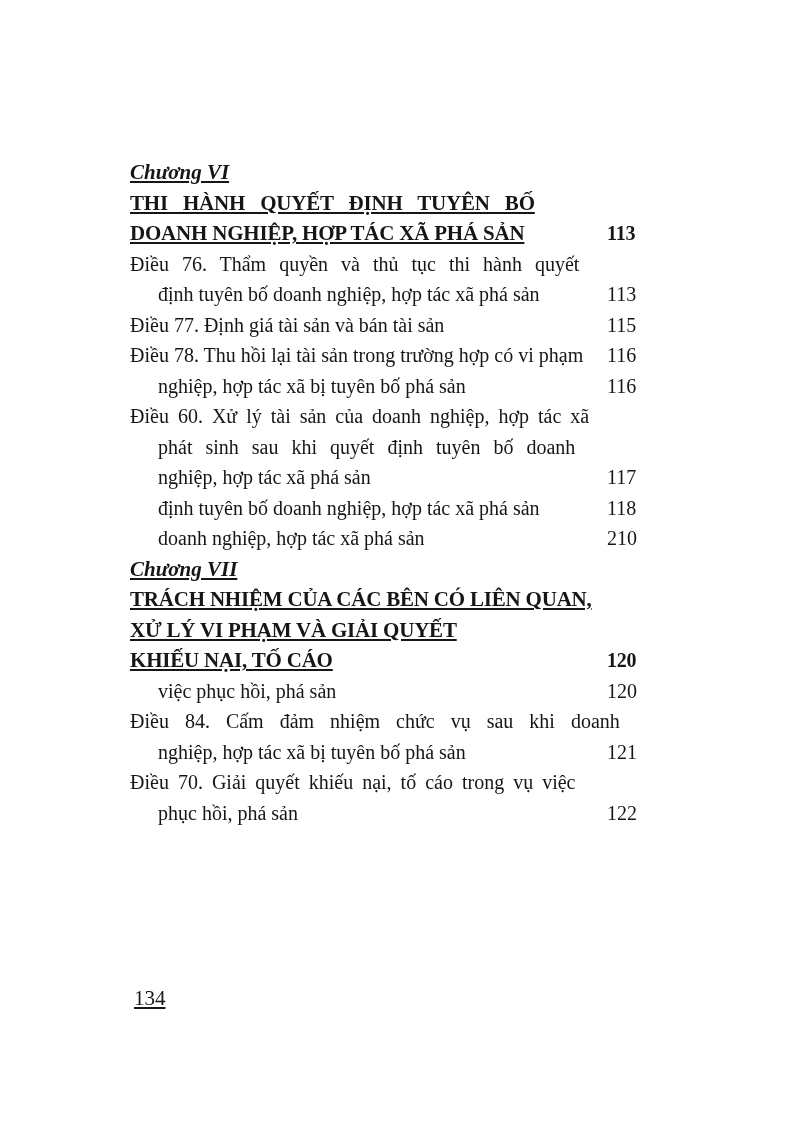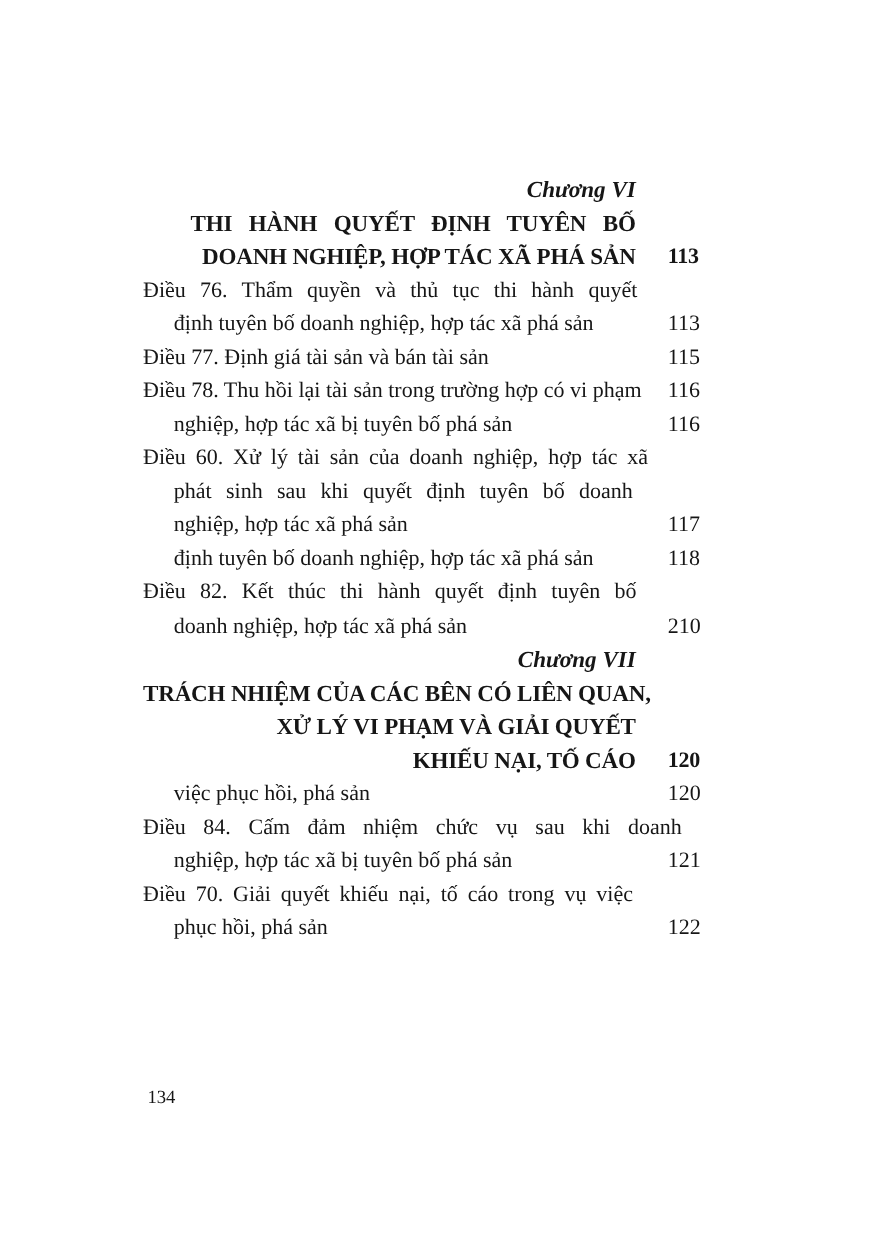--- a/index.html
+++ b/index.html
@@ -16,37 +16,37 @@
   .line {
     position:relative;
     height:30.5px; line-height:30.5px;
     font-size:20px;
     width:537px;
     white-space:nowrap;
   }
   .line .txt { display:inline-block; width:448px; vertical-align:top; }
   
   .c { }
-  .c .txt { width:448px; text-align:right; }
+  .c .txt { width:448px; text-align:left;text-decoration:underline; }
   .lbl { font-weight:bold; font-style:italic; font-size:21px; }
   .ttl { font-weight:bold; font-size:21px; letter-spacing:-0.2px; }
   .tsp .txt { word-spacing:10px; }
   
   .ind .txt { padding-left:28px; width:420px; }
   .sp1 .txt { word-spacing:4px; }
   .sp2 .txt { word-spacing:8px; }
   .sp3 .txt { word-spacing:11px; }
   .pg {
     position:absolute; right:0; top:0;
     width:60px; text-align:left;
     font-size:20px; line-height:30.5px;
   }
   .footer-num {
     position:absolute; left:134px; top:984px;
-    font-size:17px; line-height:28px;
+    font-size:21px; line-height:28px;text-decoration:underline;
   }
 </style>
 </head>
 <body>
 
 <div class="page">
   <div class="toc">
 
     <div class="line c lbl"><span class="txt">Chương VI</span></div>
     <div class="line c ttl tsp"><span class="txt">THI HÀNH QUYẾT ĐỊNH TUYÊN BỐ</span></div>
@@ -60,21 +60,20 @@
     <div class="line"><span class="txt">Điều 78. Thu hồi lại tài sản trong trường hợp có vi phạm</span><span class="pg">116</span></div>
 
     <div class="line ind"><span class="txt">nghiệp, hợp tác xã bị tuyên bố phá sản</span><span class="pg">116</span></div>
 
     <div class="line sp1"><span class="txt">Điều 60. Xử lý tài sản của doanh nghiệp, hợp tác xã</span></div>
     <div class="line ind sp2"><span class="txt">phát sinh sau khi quyết định tuyên bố doanh</span></div>
     <div class="line ind"><span class="txt">nghiệp, hợp tác xã phá sản</span><span class="pg">117</span></div>
 
     <div class="line ind"><span class="txt">định tuyên bố doanh nghiệp, hợp tác xã phá sản</span><span class="pg">118</span></div>
 
-    <div class="line sp2"><span class="txt">Điều 82. Kết thúc thi hành quyết định tuyên bố</span></div>
     <div class="line ind"><span class="txt">doanh nghiệp, hợp tác xã phá sản</span><span class="pg">210</span></div>
 
     <div class="line c lbl"><span class="txt">Chương VII</span></div>
     <div class="line c ttl"><span class="txt">TRÁCH NHIỆM CỦA CÁC BÊN CÓ LIÊN QUAN,</span></div>
     <div class="line c ttl"><span class="txt">XỬ LÝ VI PHẠM VÀ GIẢI QUYẾT</span></div>
     <div class="line c ttl"><span class="txt">KHIẾU NẠI, TỐ CÁO</span><span class="pg">120</span></div>
 
     <div class="line ind"><span class="txt">việc phục hồi, phá sản</span><span class="pg">120</span></div>
 
     <div class="line sp3"><span class="txt">Điều 84. Cấm đảm nhiệm chức vụ sau khi doanh</span></div>

